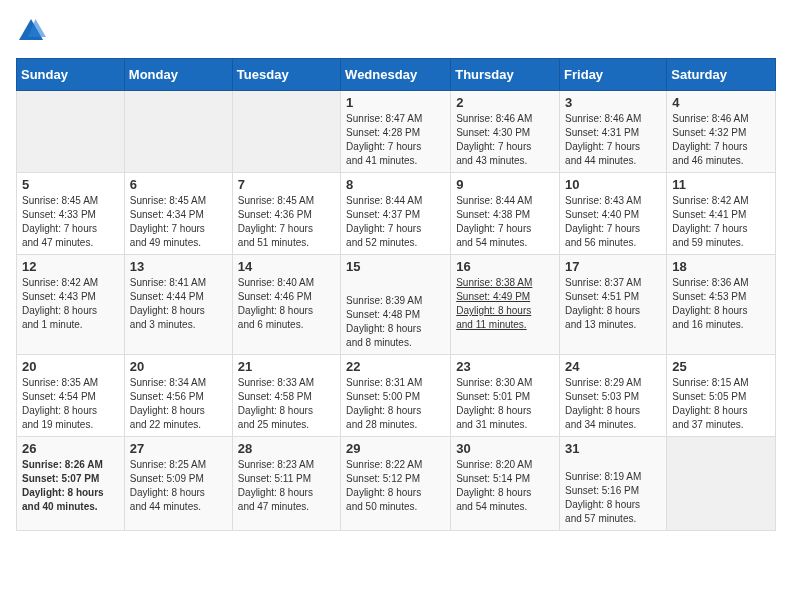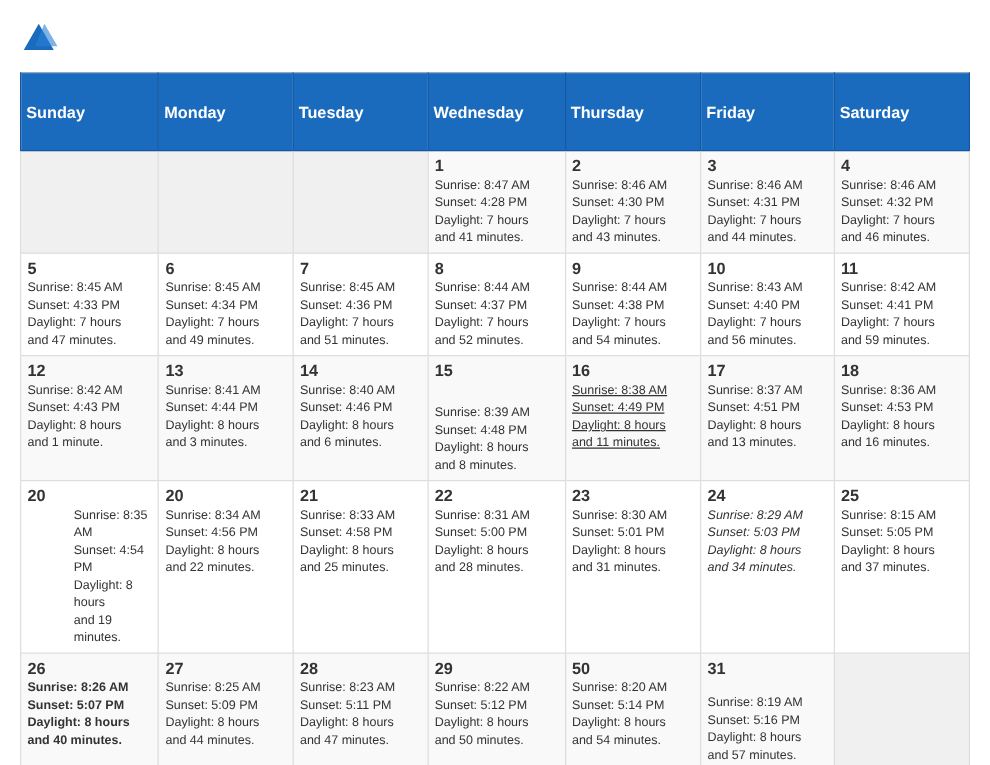--- a/index.html
+++ b/index.html
@@ -47,21 +47,21 @@
       color: #555;
       font-weight: normal;
     }
     .calendar {
       width: 100%;
       border-collapse: collapse;
     }
     .calendar thead tr th {
       background: #1a6bbd;
       color: #fff;
-      padding: 23px 4px;
+      padding: 8px 4px;
       font-size: 13px;
       font-weight: bold;
       text-align: left;
       border: 1px solid #1558a0;
     }
     .calendar tbody tr td {
       vertical-align: top;
       padding: 4px 5px;
       font-size: 10.5px;
       color: #333;
@@ -252,21 +252,21 @@
           <span class="day-number">18</span>
           <div class="day-info" style="white-space: pre-line;">Sunrise: 8:36 AM
 Sunset: 4:53 PM
 Daylight: 8 hours
 and 16 minutes.</div>
         </td>
       </tr>
       <tr>
         <td>
           <span class="day-number">20</span>
-          <div class="day-info" style="white-space: pre-line; margin-left: 37px;">Sunrise: 8:35 AM
+          <div class="day-info" style="white-space: pre-line;">Sunrise: 8:35 AM
 Sunset: 4:54 PM
 Daylight: 8 hours
 and 19 minutes.</div>
         </td>
         <td>
           <span class="day-number">20</span>
           <div class="day-info" style="white-space: pre-line;">Sunrise: 8:34 AM
 Sunset: 4:56 PM
 Daylight: 8 hours
 and 22 minutes.</div>
@@ -287,21 +287,21 @@
         </td>
         <td>
           <span class="day-number">23</span>
           <div class="day-info" style="white-space: pre-line;">Sunrise: 8:30 AM
 Sunset: 5:01 PM
 Daylight: 8 hours
 and 31 minutes.</div>
         </td>
         <td>
           <span class="day-number">24</span>
-          <div class="day-info" style="white-space: pre-line; font-style: italic;">Sunrise: 8:29 AM
+          <div class="day-info" style="white-space: pre-line;">Sunrise: 8:29 AM
 Sunset: 5:03 PM
 Daylight: 8 hours
 and 34 minutes.</div>
         </td>
         <td>
           <span class="day-number">25</span>
           <div class="day-info" style="white-space: pre-line;">Sunrise: 8:15 AM
 Sunset: 5:05 PM
 Daylight: 8 hours
 and 37 minutes.</div>
@@ -330,21 +330,21 @@
 and 47 minutes.</div>
         </td>
         <td>
           <span class="day-number">29</span>
           <div class="day-info" style="white-space: pre-line;">Sunrise: 8:22 AM
 Sunset: 5:12 PM
 Daylight: 8 hours
 and 50 minutes.</div>
         </td>
         <td>
-          <span class="day-number">50</span>
+          <span class="day-number">30</span>
           <div class="day-info" style="white-space: pre-line;">Sunrise: 8:20 AM
 Sunset: 5:14 PM
 Daylight: 8 hours
 and 54 minutes.</div>
         </td>
         <td>
           <span class="day-number">31</span>
           <div class="day-info" style="white-space: pre-line; margin-top: 14px;">Sunrise: 8:19 AM
 Sunset: 5:16 PM
 Daylight: 8 hours

